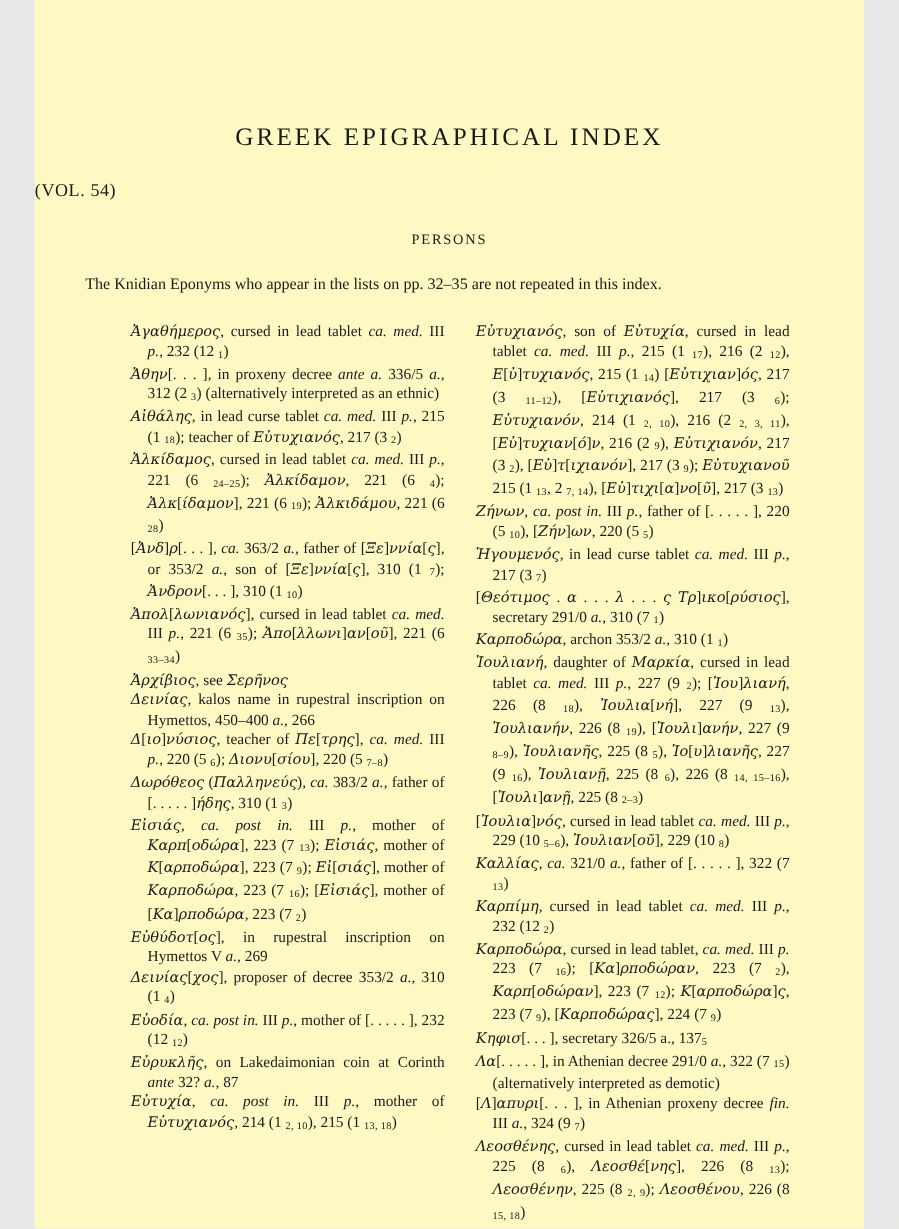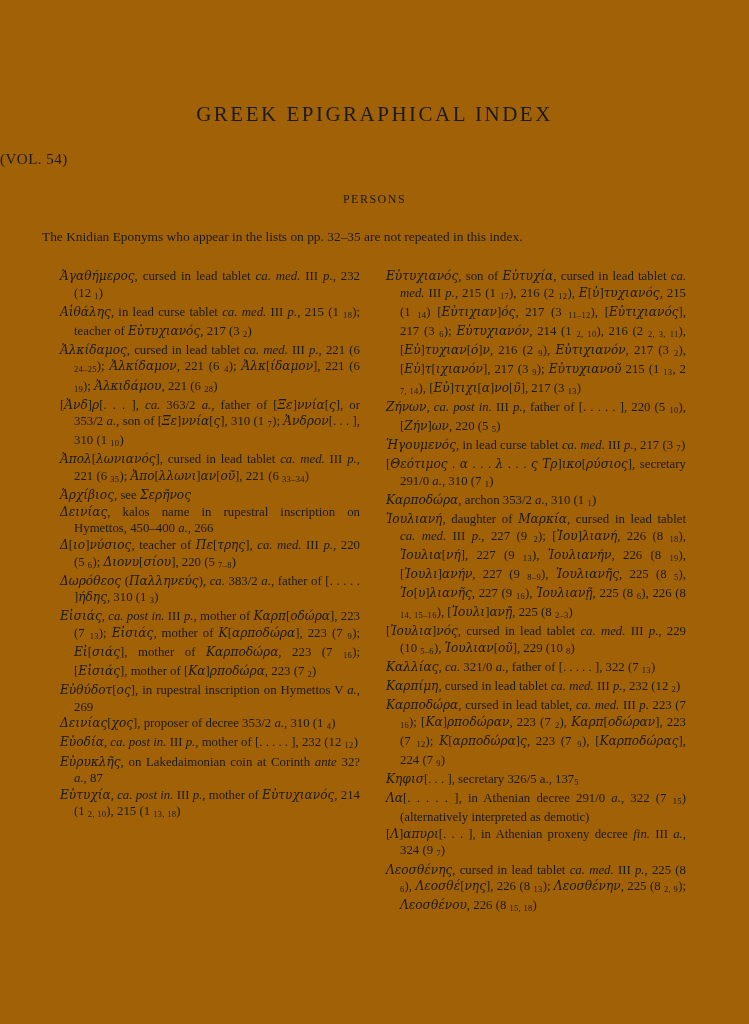--- a/index.html
+++ b/index.html
@@ -1,21 +1,21 @@
 <!DOCTYPE html>
 <html><head>
 <meta charset="utf-8">
 <style>
   html, body { margin: 0; padding: 0; background: #e8e8e8; }
   .page {
     position: relative;
-    width: 749px;
+    width: 691px;
     height: 1024px;
     margin: 0 auto;
-    background: #a16207;
+    background: #fef9c3;
     color: #1a1a1a;
     font-family: "Liberation Serif", "DejaVu Serif", serif;
     overflow: hidden;
     box-sizing: border-box;
   }
   .title {
     padding-top: 102px;
     text-align: center;
     font-size: 21px;
     letter-spacing: 2.5px;
@@ -33,21 +33,21 @@
     font-size: 12px;
     letter-spacing: 1.5px;
   }
   .intro-note {
     margin: 22px 62px 0 42px;
     font-size: 13.4px;
   }
   .columns {
     display: flex;
     gap: 26px;
-    margin: 23px 62px 0 60px;
+    margin: 23px 62px 0 80px;
   }
   .index-col {
     width: 300px;
     font-size: 12.8px;
     line-height: 16.6px;
     text-align: justify;
   }
   .entry {
     padding-left: 14px;
     text-indent: -14px;
@@ -68,20 +68,21 @@
 <body>
 
 <div class="page">
   <div class="title">GREEK EPIGRAPHICAL INDEX</div>
   <div class="volume">(VOL. 54)</div>
   <div class="section-heading">PERSONS</div>
   <div class="intro-note">The Knidian Eponyms who appear in the lists on pp. 32–35 are not repeated in this index.</div>
   <div class="columns">
     <div class="index-col" id="col-left">
         <div class="entry"><span class="greek">Ἀγαθήμερος</span>, cursed in lead tablet <span class="lat-i">ca. med.</span> III <span class="lat-i">p.</span>, 232 (12 <span class="ref-sub">1</span>)</div>
+        <div class="entry"><span class="greek">Ἀθην</span>[. . . ], in proxeny decree <span class="lat-i">ante a.</span> 336/5 <span class="lat-i">a.</span>, 312 (2 <span class="ref-sub">3</span>) (alternatively interpreted as an ethnic)</div>
         <div class="entry"><span class="greek">Αἰθάλης</span>, in lead curse tablet <span class="lat-i">ca. med.</span> III <span class="lat-i">p.</span>, 215 (1 <span class="ref-sub">18</span>); teacher of <span class="greek">Εὐτυχιανός</span>, 217 (3 <span class="ref-sub">2</span>)</div>
         <div class="entry"><span class="greek">Ἀλκίδαμος</span>, cursed in lead tablet <span class="lat-i">ca. med.</span> III <span class="lat-i">p.</span>, 221 (6 <span class="ref-sub">24–25</span>); <span class="greek">Ἀλκίδαμον</span>, 221 (6 <span class="ref-sub">4</span>); <span class="greek">Ἀλκ</span>[<span class="greek">ίδαμον</span>], 221 (6 <span class="ref-sub">19</span>); <span class="greek">Ἀλκιδάμου</span>, 221 (6 <span class="ref-sub">28</span>)</div>
         <div class="entry">[<span class="greek">Ἀνδ</span>]<span class="greek">ρ</span>[. . . ], <span class="lat-i">ca.</span> 363/2 <span class="lat-i">a.</span>, father of [<span class="greek">Ξε</span>]<span class="greek">ννία</span>[<span class="greek">ς</span>], or 353/2 <span class="lat-i">a.</span>, son of [<span class="greek">Ξε</span>]<span class="greek">ννία</span>[<span class="greek">ς</span>], 310 (1 <span class="ref-sub">7</span>); <span class="greek">Ἀνδρον</span>[. . . ], 310 (1 <span class="ref-sub">10</span>)</div>
         <div class="entry"><span class="greek">Ἀπολ</span>[<span class="greek">λωνιανός</span>], cursed in lead tablet <span class="lat-i">ca. med.</span> III <span class="lat-i">p.</span>, 221 (6 <span class="ref-sub">35</span>); <span class="greek">Ἀπο</span>[<span class="greek">λλωνι</span>]<span class="greek">αν</span>[<span class="greek">οῦ</span>], 221 (6 <span class="ref-sub">33–34</span>)</div>
         <div class="entry"><span class="greek">Ἀρχίβιος</span>, see <span class="greek">Σερῆνος</span></div>
         <div class="entry"><span class="greek">Δεινίας</span>, kalos name in rupestral inscription on Hymettos, 450–400 <span class="lat-i">a.</span>, 266</div>
         <div class="entry"><span class="greek">Δ</span>[<span class="greek">ιο</span>]<span class="greek">νύσιος</span>, teacher of <span class="greek">Πε</span>[<span class="greek">τρης</span>], <span class="lat-i">ca. med.</span> III <span class="lat-i">p.</span>, 220 (5 <span class="ref-sub">6</span>); <span class="greek">Διονυ</span>[<span class="greek">σίου</span>], 220 (5 <span class="ref-sub">7–8</span>)</div>
         <div class="entry"><span class="greek">Δωρόθεος</span> (<span class="greek">Παλληνεύς</span>), <span class="lat-i">ca.</span> 383/2 <span class="lat-i">a.</span>, father of [. . . . . ]<span class="greek">ήδης</span>, 310 (1 <span class="ref-sub">3</span>)</div>
         <div class="entry"><span class="greek">Εἰσιάς</span>, <span class="lat-i">ca. post in.</span> III <span class="lat-i">p.</span>, mother of <span class="greek">Καρπ</span>[<span class="greek">οδώρα</span>], 223 (7 <span class="ref-sub">13</span>); <span class="greek">Εἰσιάς</span>, mother of <span class="greek">Κ</span>[<span class="greek">αρποδώρα</span>], 223 (7 <span class="ref-sub">9</span>); <span class="greek">Εἰ</span>[<span class="greek">σιάς</span>], mother of <span class="greek">Καρποδώρα</span>, 223 (7 <span class="ref-sub">16</span>); [<span class="greek">Εἰσιάς</span>], mother of [<span class="greek">Κα</span>]<span class="greek">ρποδώρα</span>, 223 (7 <span class="ref-sub">2</span>)</div>
         <div class="entry"><span class="greek">Εὐθύδοτ</span>[<span class="greek">ος</span>], in rupestral inscription on Hymettos V <span class="lat-i">a.</span>, 269</div>

